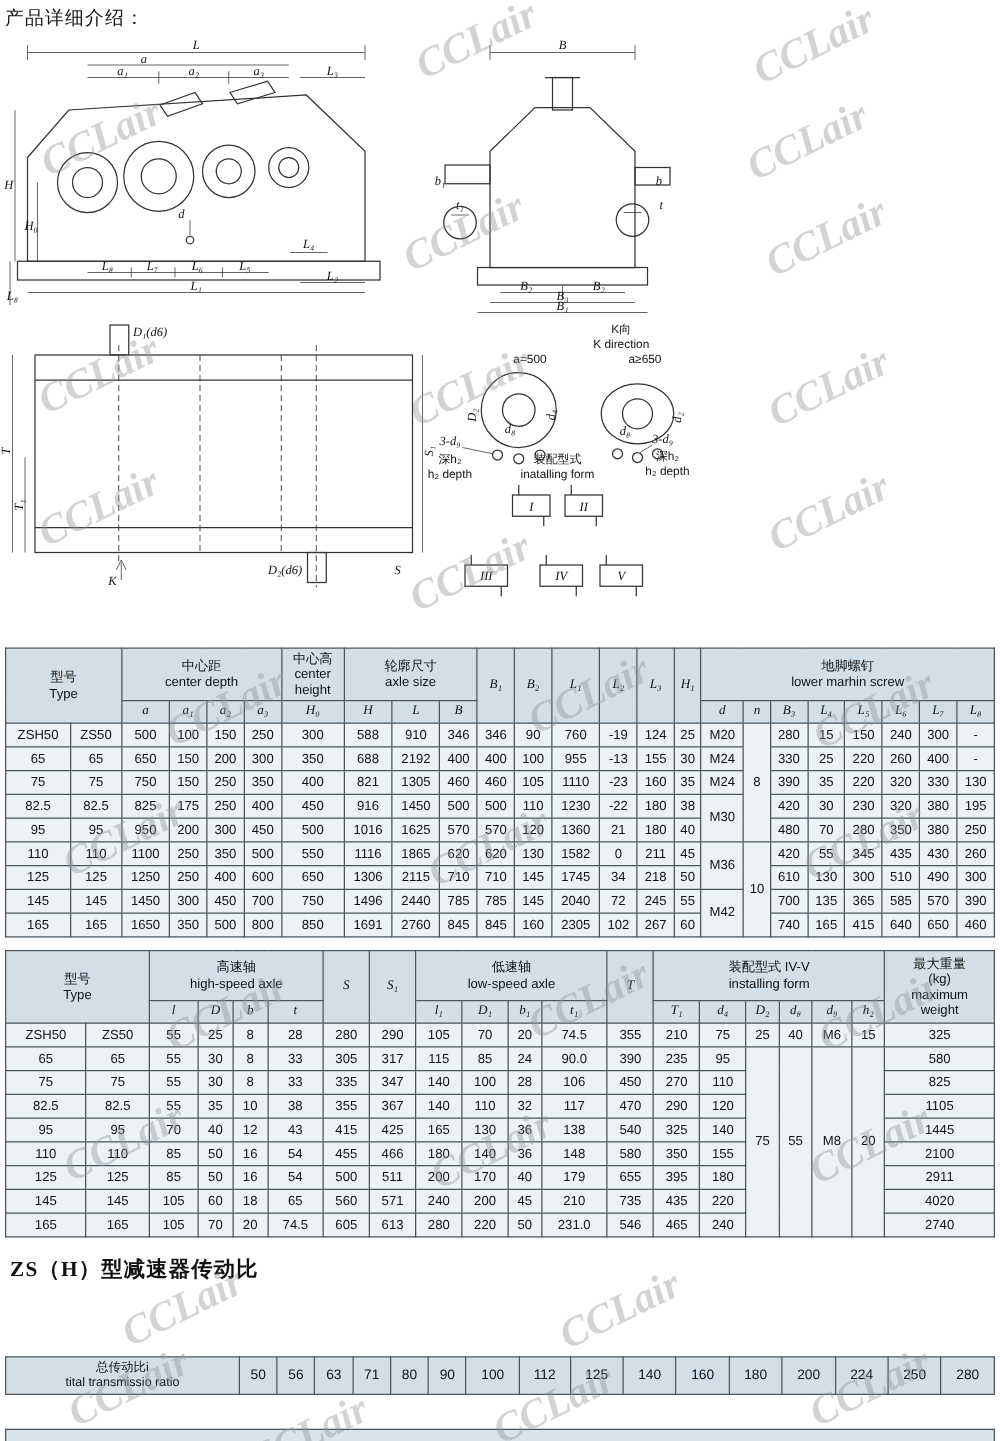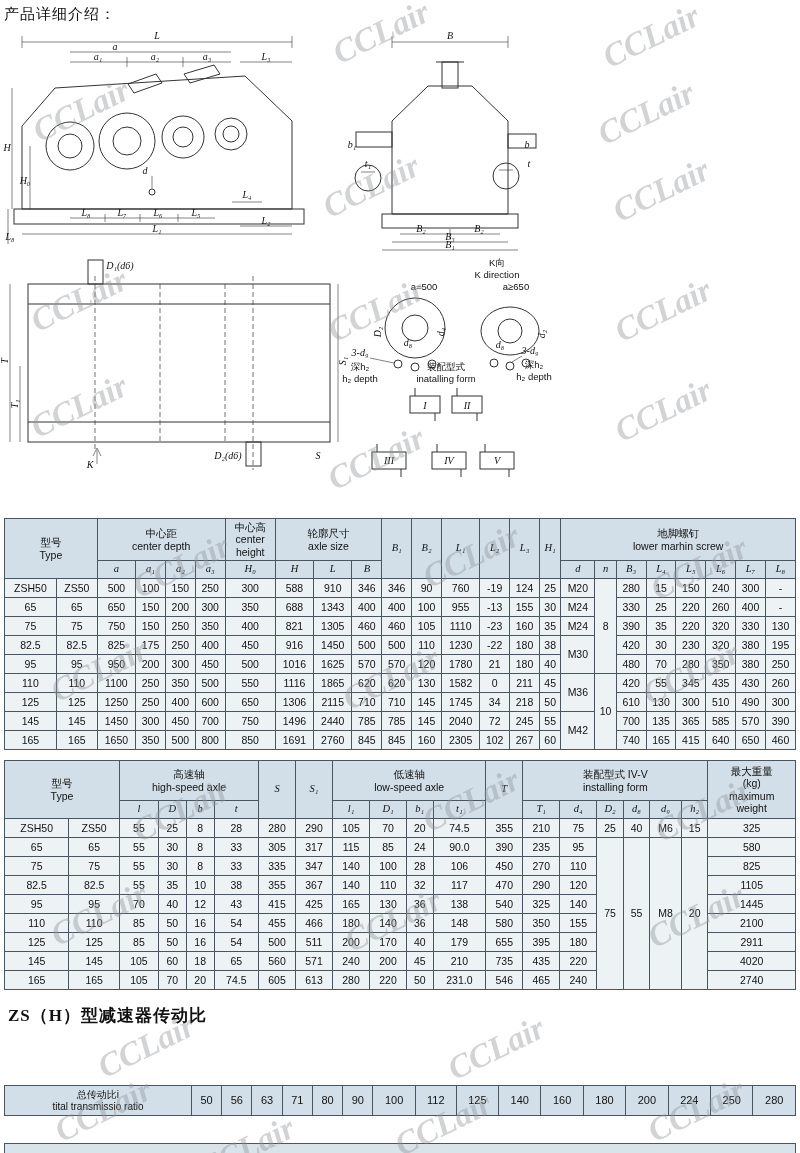--- a/index.html
+++ b/index.html
@@ -292,21 +292,21 @@
       </tr>
       <tr>
         <td>65</td>
         <td>65</td>
         <td>650</td>
         <td>150</td>
         <td>200</td>
         <td>300</td>
         <td>350</td>
         <td>688</td>
-        <td>1343</td>
+        <td>2192</td>
         <td>400</td>
         <td>400</td>
         <td>100</td>
         <td>955</td>
         <td>-13</td>
         <td>155</td>
         <td>30</td>
         <td>M24</td>
         <td>330</td>
         <td>25</td>
@@ -371,21 +371,21 @@
         <td>950</td>
         <td>200</td>
         <td>300</td>
         <td>450</td>
         <td>500</td>
         <td>1016</td>
         <td>1625</td>
         <td>570</td>
         <td>570</td>
         <td>120</td>
-        <td>1780</td>
+        <td>1360</td>
         <td>21</td>
         <td>180</td>
         <td>40</td>
         <td>480</td>
         <td>70</td>
         <td>280</td>
         <td>350</td>
         <td>380</td>
         <td>250</td>
       </tr>

